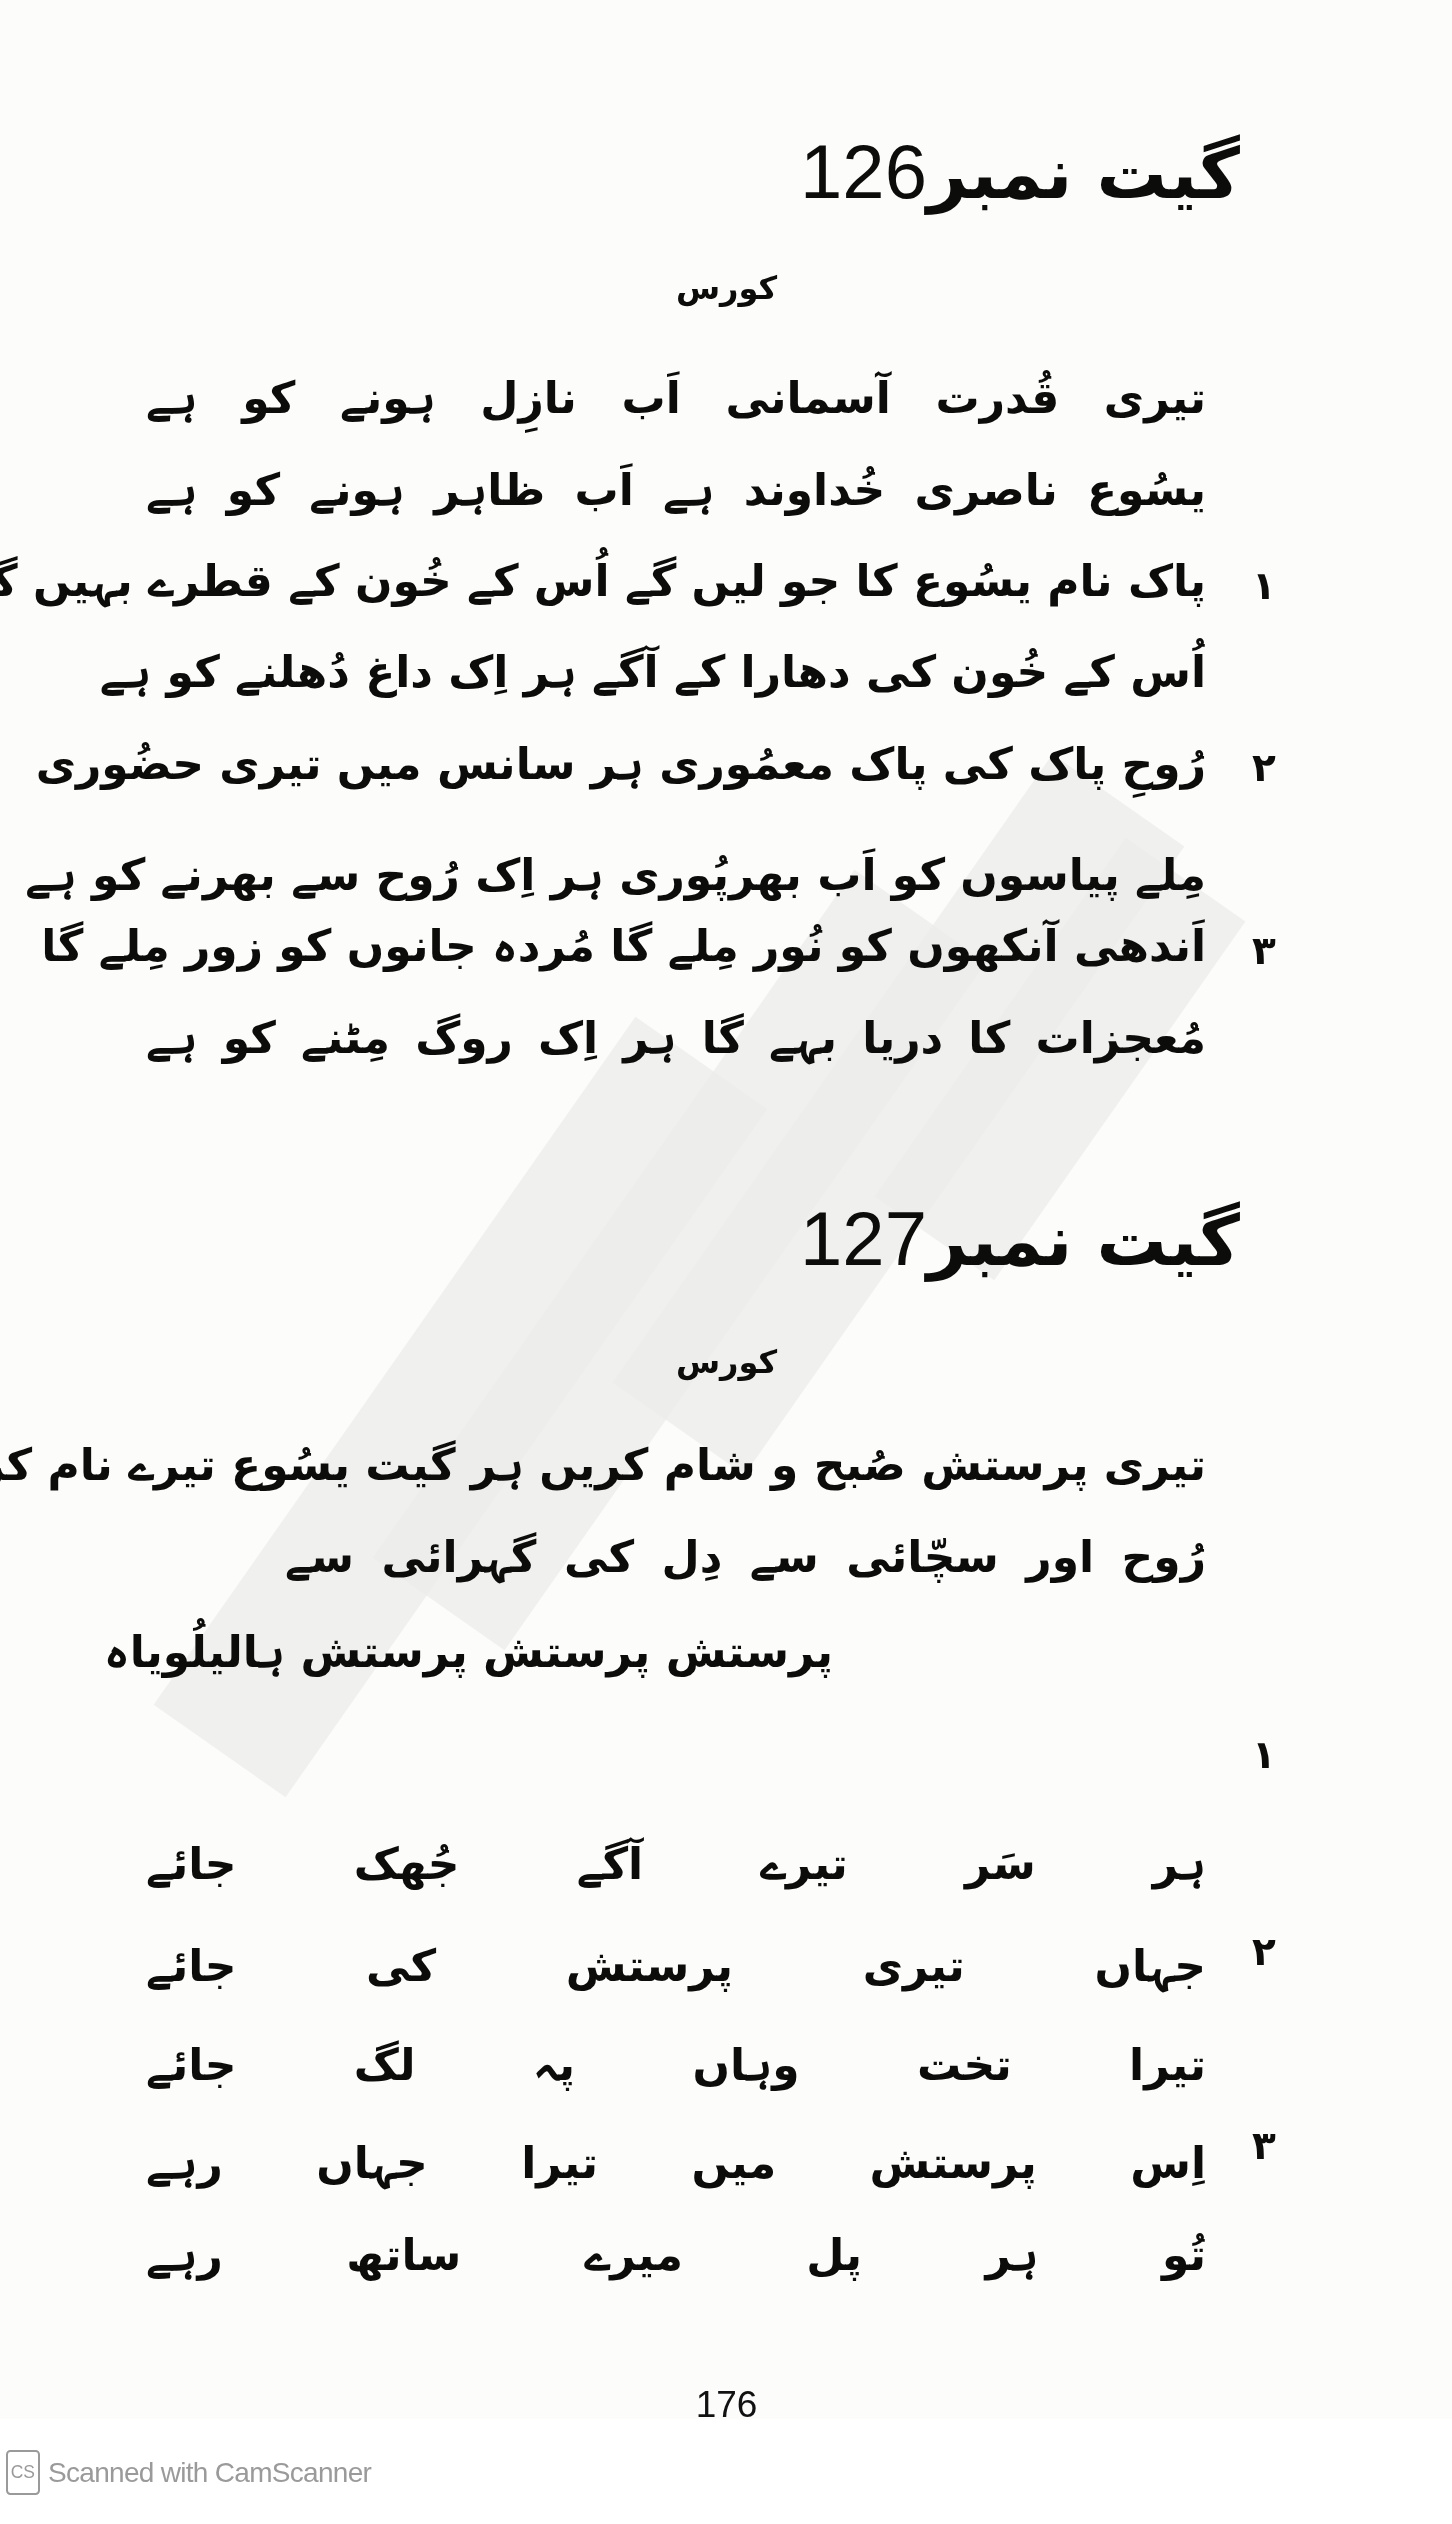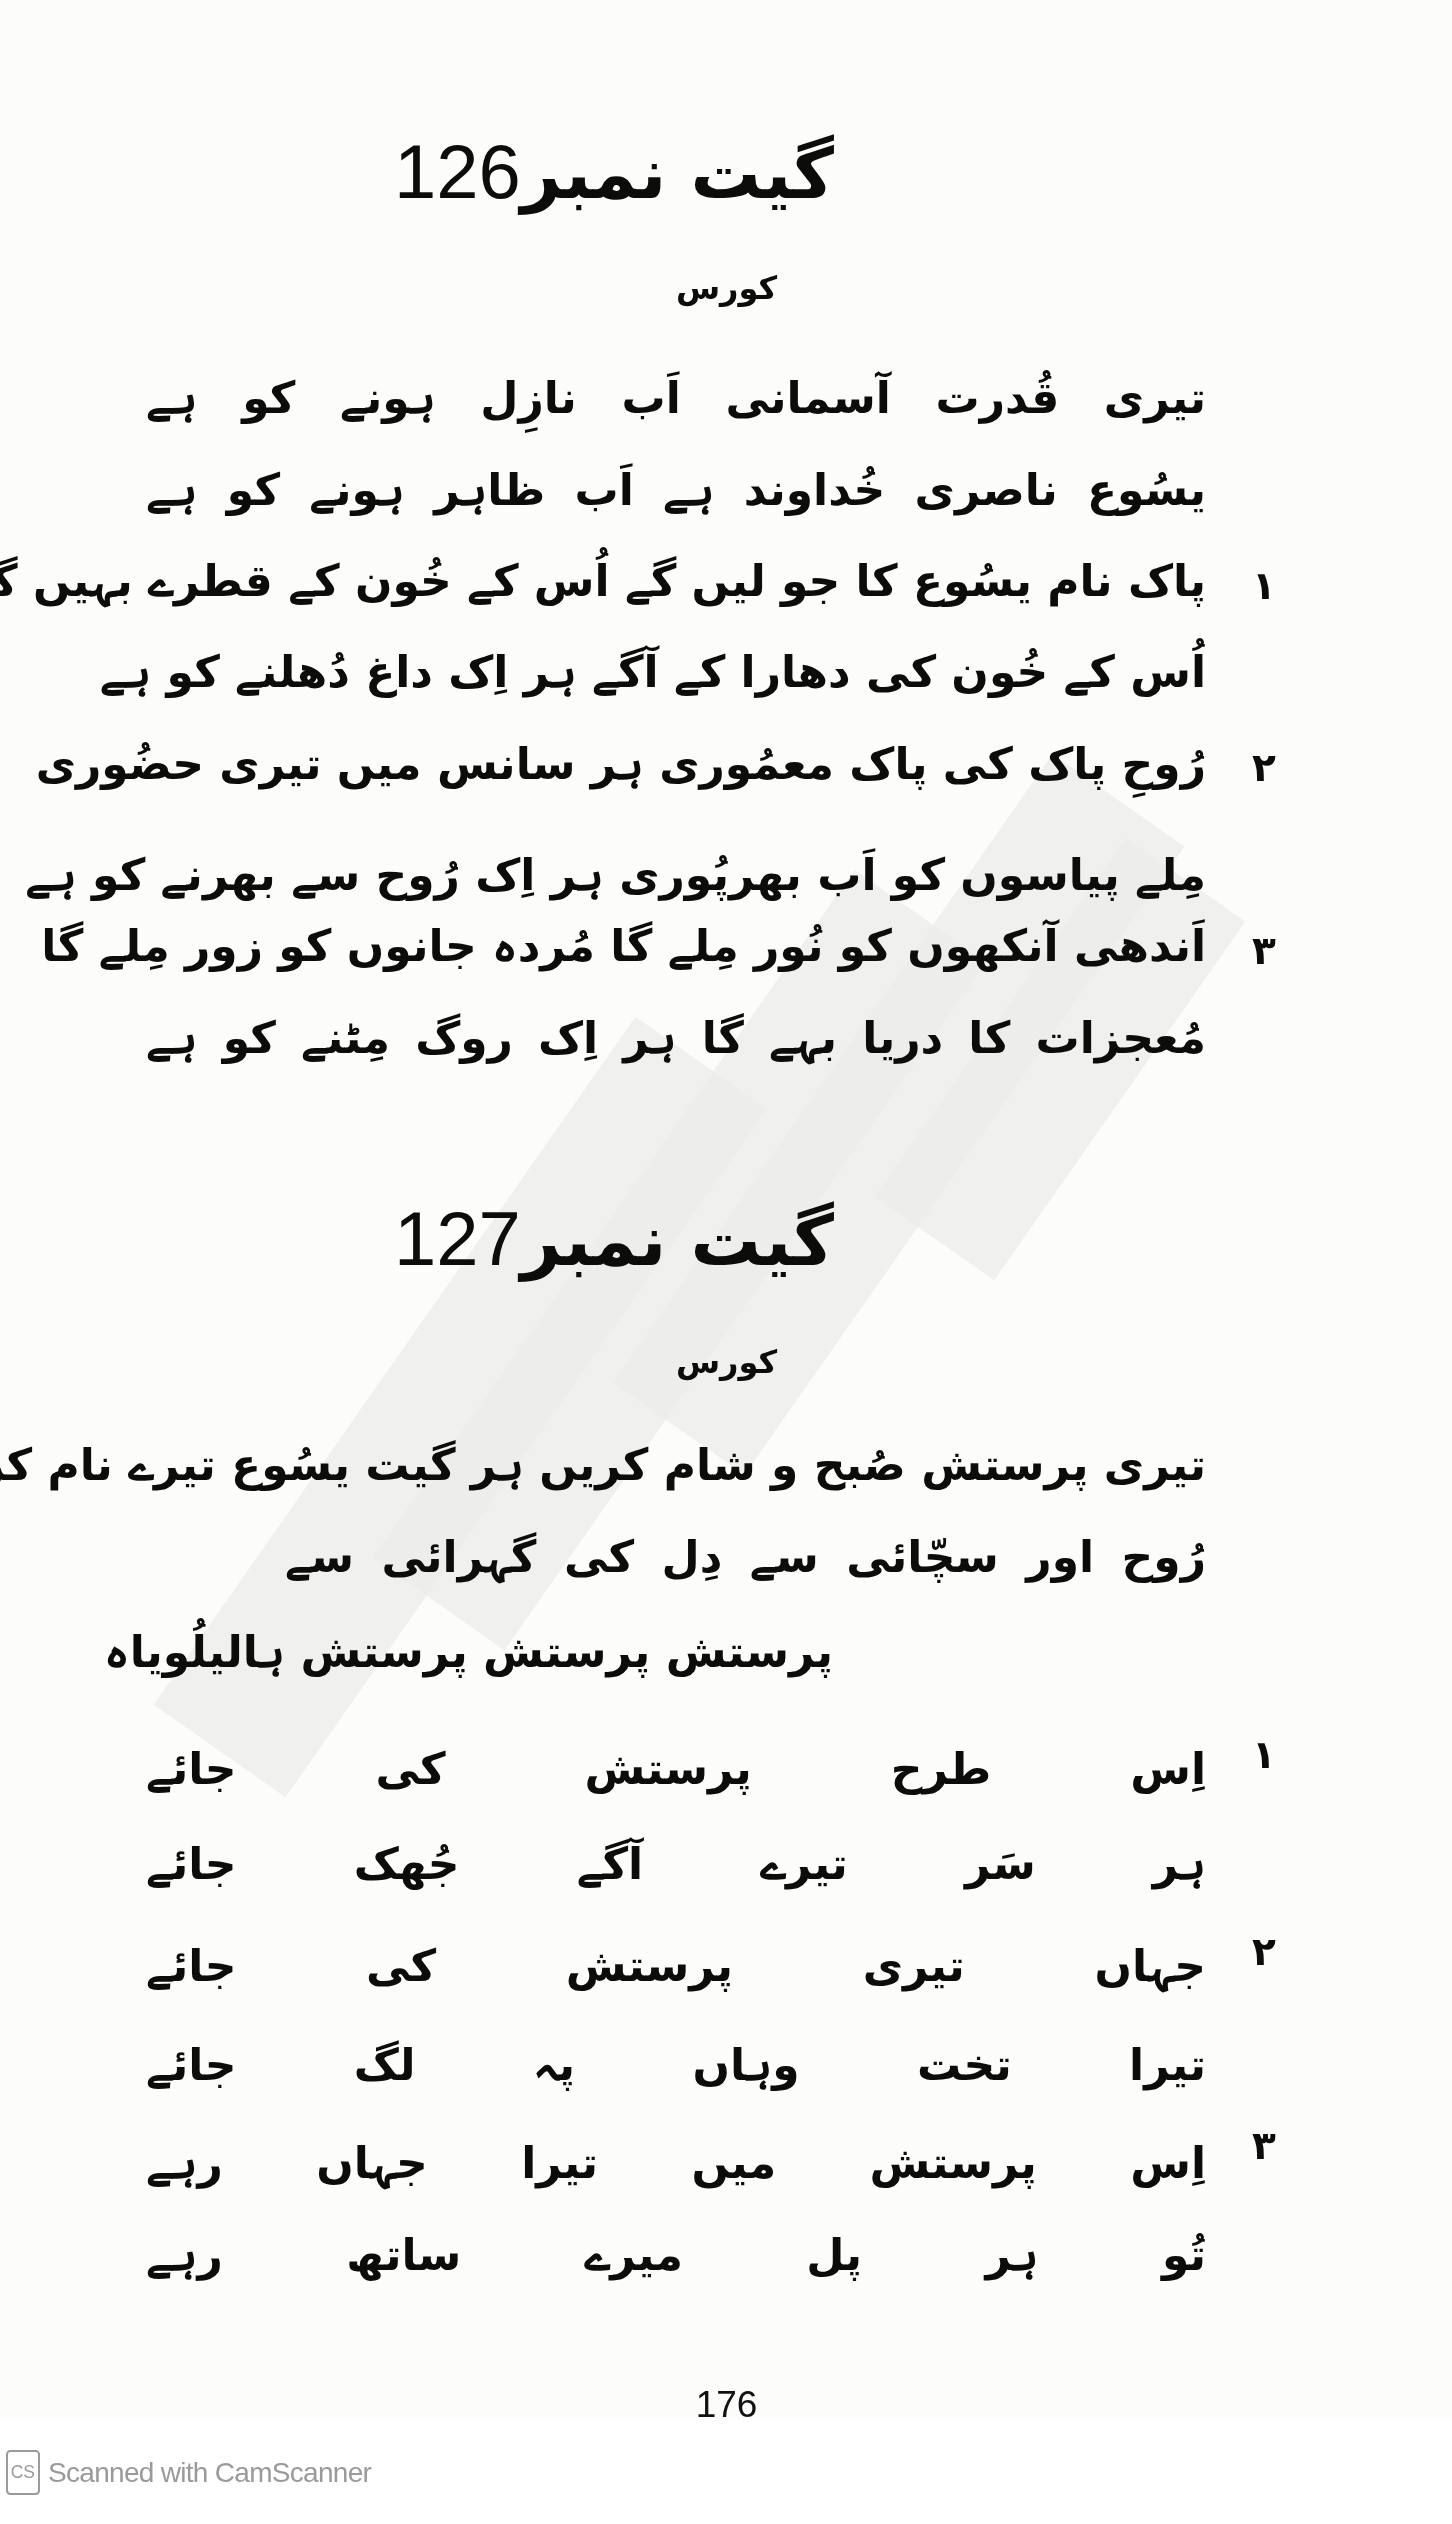--- a/index.html
+++ b/index.html
@@ -6,21 +6,21 @@
   body {
     width: 1453px; height: 2525px; position: relative; overflow: hidden;
     background: #fdfdfc;
     font-family: "DejaVu Sans", sans-serif;
     color: #0c0c0a;
   }
   .page { position: absolute; left: 0; top: 0; width: 1453px; height: 2419px; background: #fcfcfb; }
   .watermark { position: absolute; pointer-events: none; }
   .wm-bar { position: absolute; background: #ececea; opacity: 0.75; transform-origin: center; }
   .title {
-    position: absolute; left: 0; width: 1228px; text-align: center;
+    position: absolute; left: 12px; width: 1228px; text-align: right;
     direction: rtl; font-weight: bold; letter-spacing: 0;
   }
   .title .num { font-family: "Liberation Sans", sans-serif; font-weight: normal; font-size: 76px; }
   .title .word { font-family: "DejaVu Sans", sans-serif; font-size: 70px; font-weight: bold; }
   .chorus-label {
     position: absolute; left: 0; width: 1453px; text-align: center;
     direction: rtl; font-size: 32px; font-weight: bold;
   }
   .line {
     position: absolute; left: 146px; width: 1060px; direction: rtl;
@@ -85,21 +85,20 @@
   <div class="title" style="top:1195px;">
     <span class="word">گیت نمبر</span><span class="num">127</span>
   </div>
   <div class="chorus-label" style="top:1343px;">کورس</div>
 
   <div class="line" style="top:1443px;">تیری پرستش صُبح و شام کریں ہر گیت یسُوع تیرے نام کریں</div>
   <div class="line" style="top:1535px; left:285px; width:921px;">رُوح اور سچّائی سے دِل کی گہرائی سے</div>
   <div class="line" style="top:1630px; left:146px; width:687px;">پرستش پرستش پرستش ہالیلُویاہ</div>
 
   <div class="vnum" style="top:1732px;">۱</div>
-  <div class="line" style="top:1747px;">اِس طرح پرستش کی جائے</div>
   <div class="line" style="top:1842px;">ہر سَر تیرے آگے جُھک جائے</div>
 
   <div class="vnum" style="top:1929px;">۲</div>
   <div class="line" style="top:1944px;">جہاں تیری پرستش کی جائے</div>
   <div class="line" style="top:2043px;">تیرا تخت وہاں پہ لگ جائے</div>
 
   <div class="vnum" style="top:2123px;">۳</div>
   <div class="line" style="top:2141px;">اِس پرستش میں تیرا جہاں رہے</div>
   <div class="line" style="top:2233px;">تُو ہر پل میرے ساتھ رہے</div>
 

